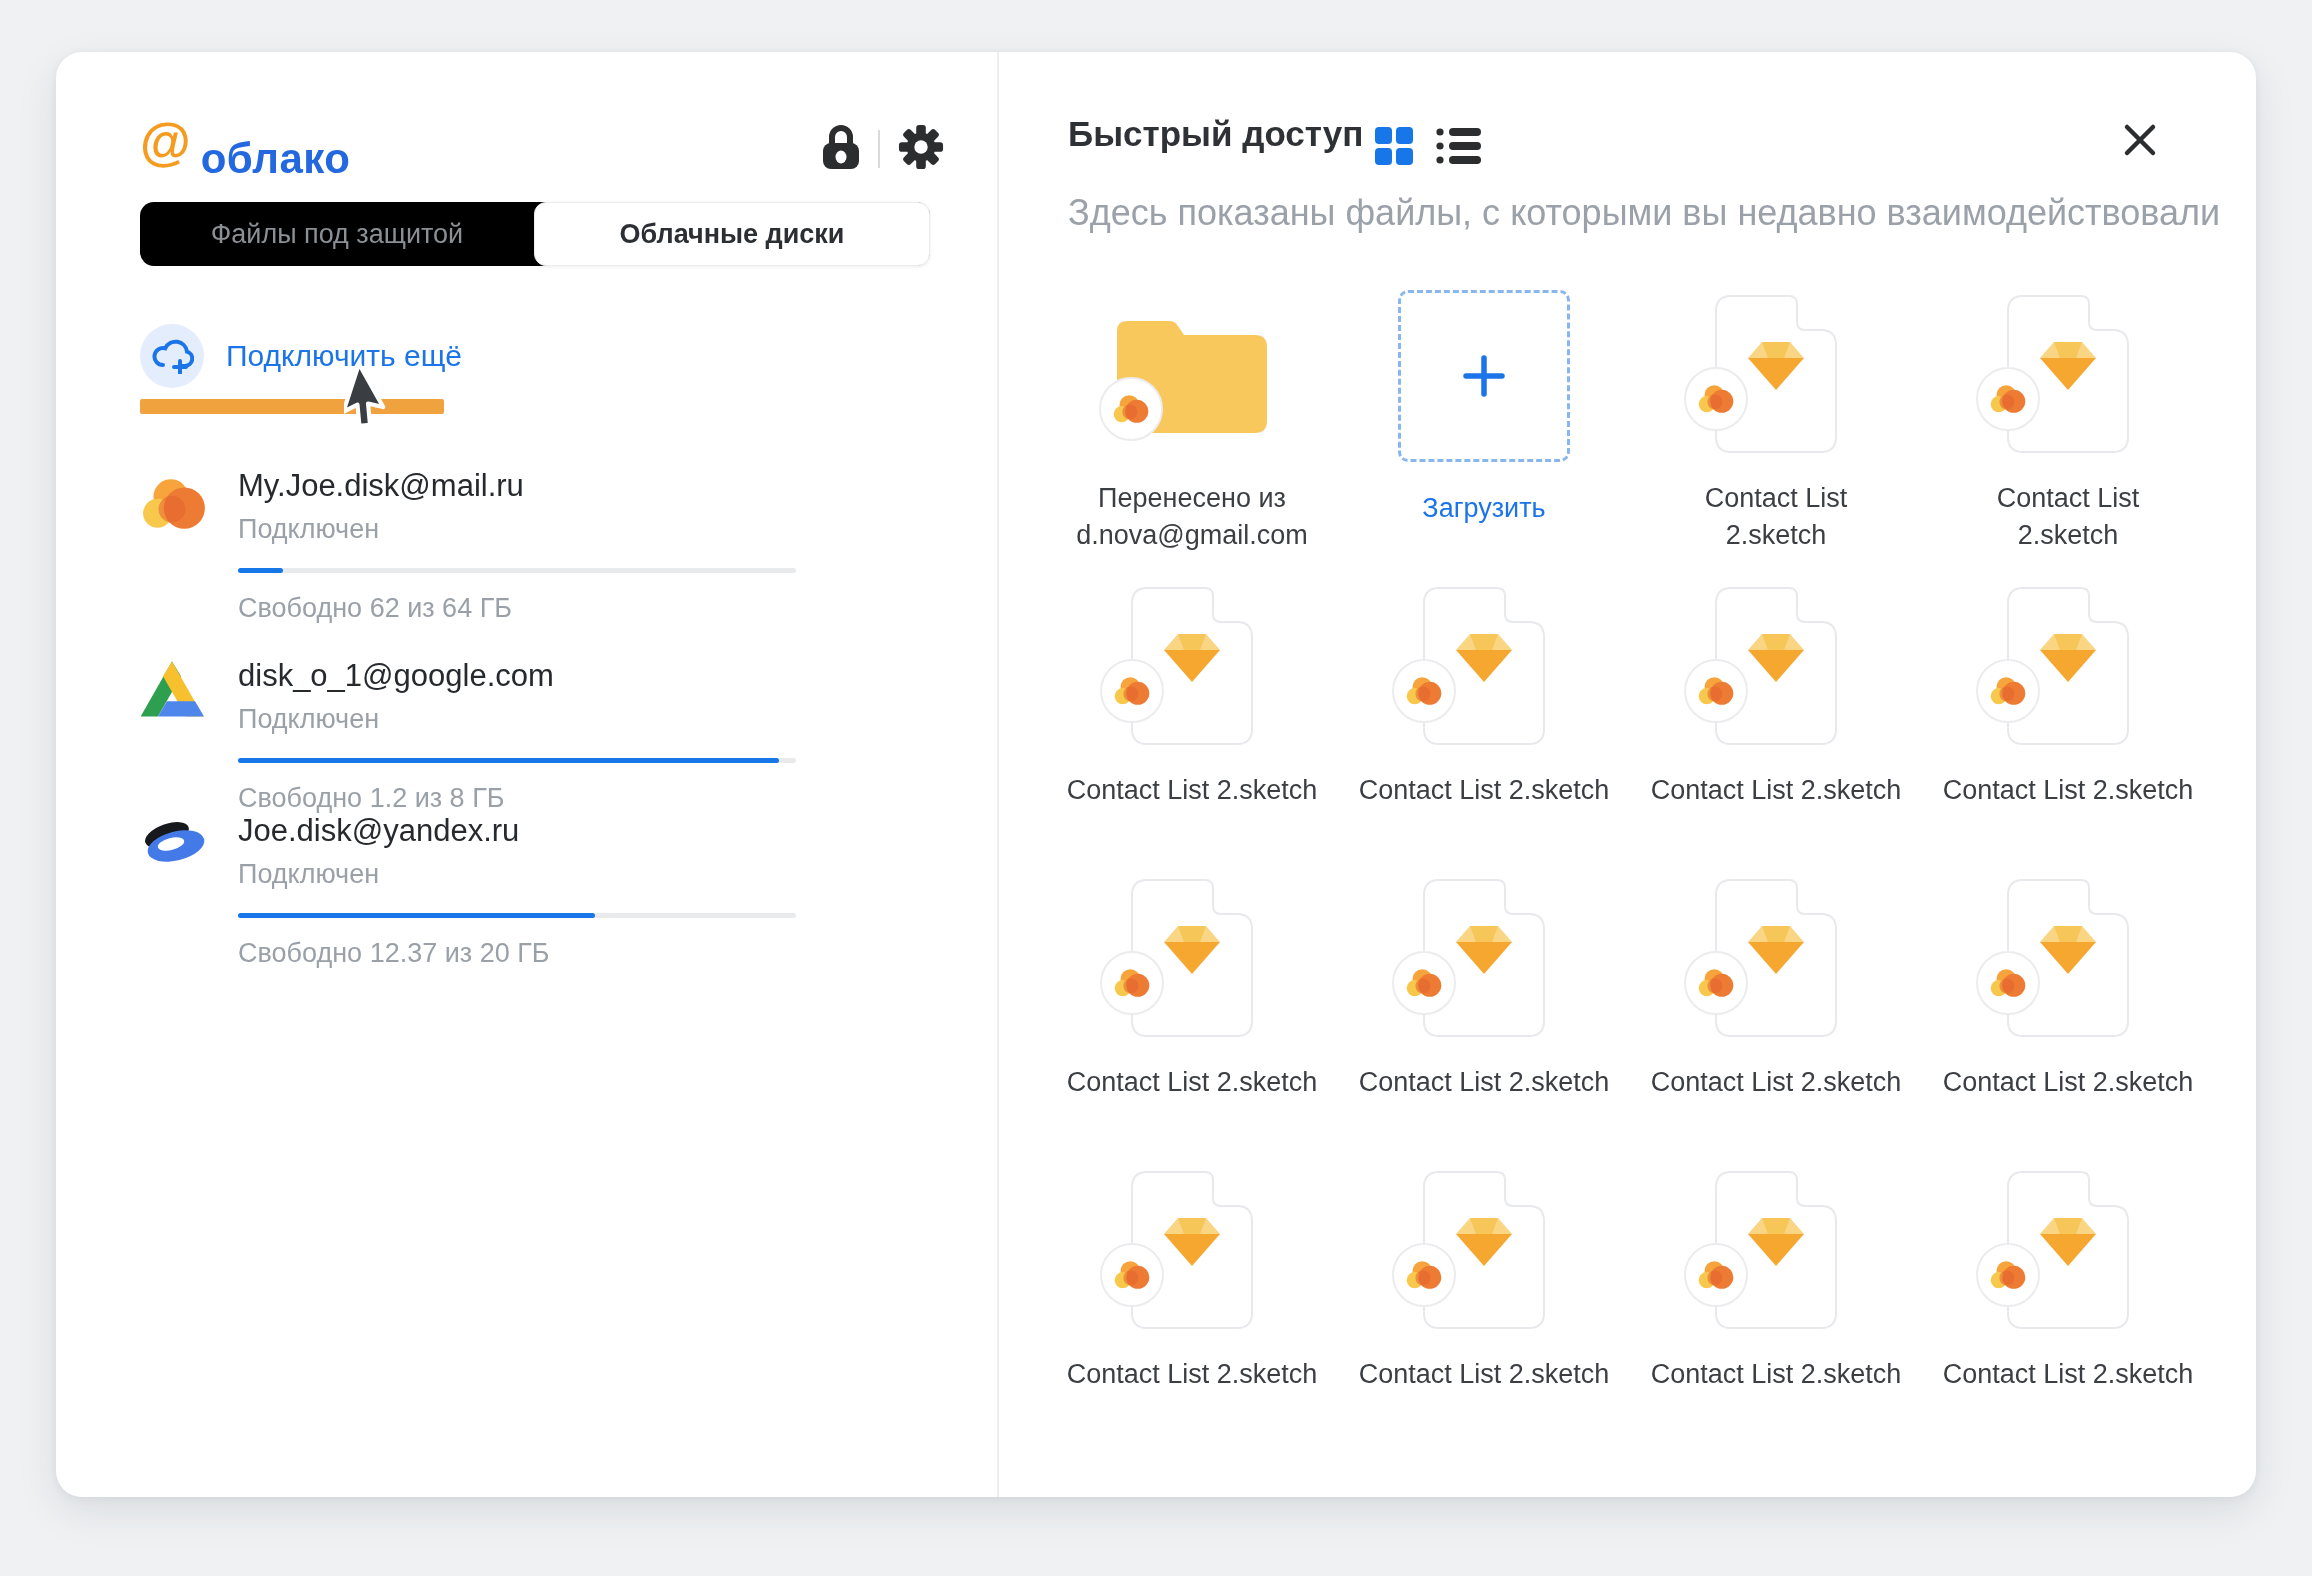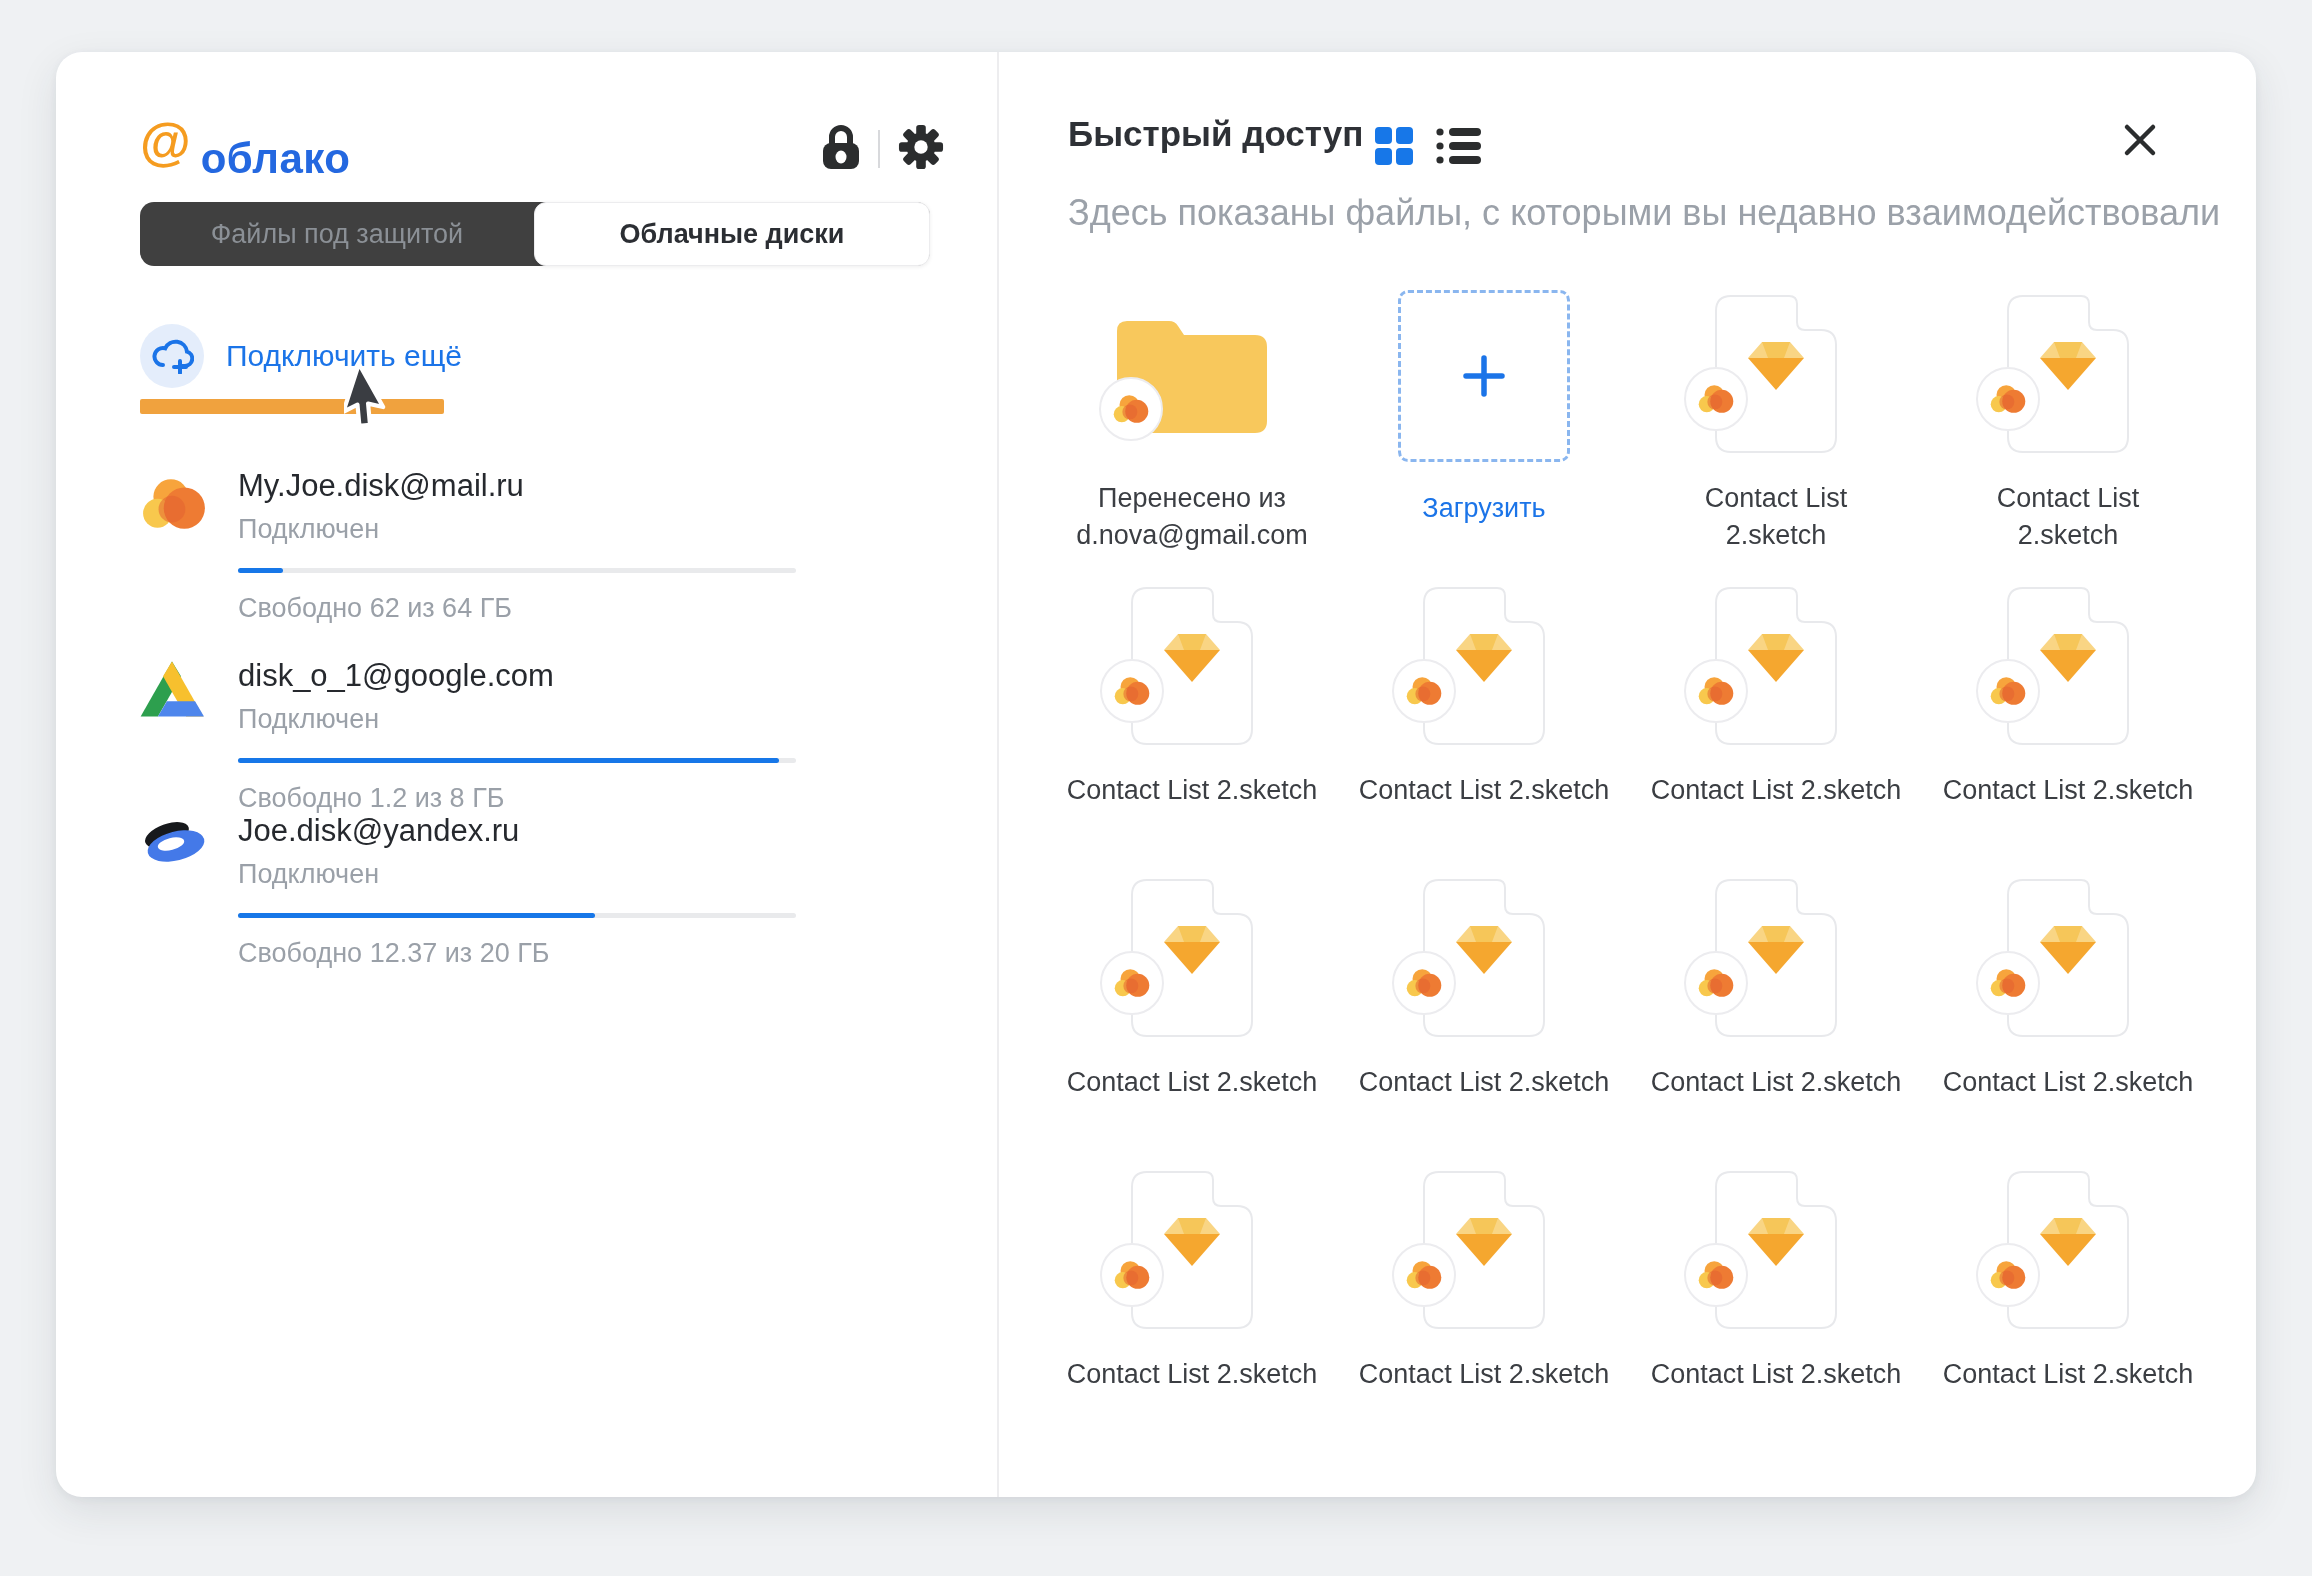--- a/index.html
+++ b/index.html
@@ -19,21 +19,21 @@
 
   
   .logo { position:absolute; left:84px; top:58px; height:62px; display:flex; align-items:center; gap:10px; }
   .logo .at { font-size:52px; font-weight:700; color:#F59C20; line-height:1; }
   .logo .word { font-size:42px; font-weight:600; color:#2468E0; letter-spacing:.5px;margin-top:36px; }
 
   .top-icons { position:absolute; left:766px; top:72px; display:flex; align-items:center; gap:18px; }
   .sep { width:2px; height:38px; background:#d8d9dc; }
 
   .tabs { position:absolute; left:84px; top:150px; width:790px; height:64px;
-    background:#404040; border-radius:14px; display:flex; align-items:stretch; }
+    background:#000000; border-radius:14px; display:flex; align-items:stretch; }
   .tab { flex:1; display:flex; align-items:center; justify-content:center;
     font-size:27px; color:#8b9096; border-radius:12px; cursor:default; }
   .tab.active { background:#fff; color:#2b2e33; font-weight:700;
     border:1px solid #ececee; box-shadow:0 1px 4px rgba(0,0,0,.07); }
 
   .connect { position:absolute; left:84px; top:272px; display:flex; align-items:center; gap:22px; }
   .connect-badge { width:64px; height:64px; border-radius:50%; background:#e4edfb;
     display:flex; align-items:center; justify-content:center; }
   .connect-label { font-size:30px; color:#1b74e8; }
   .orange-bar { position:absolute; left:84px; top:347px; width:304px; height:15px; background:#F0A23E; border-radius:2px; }

